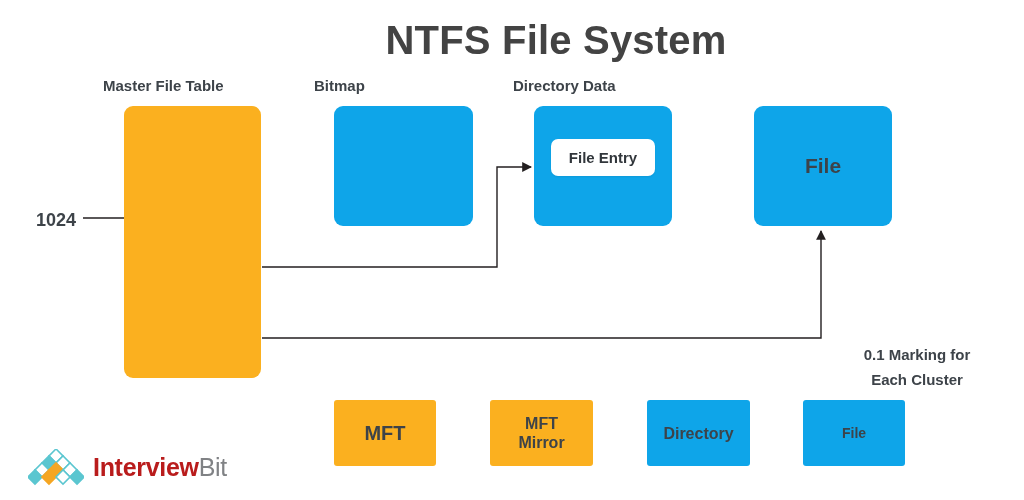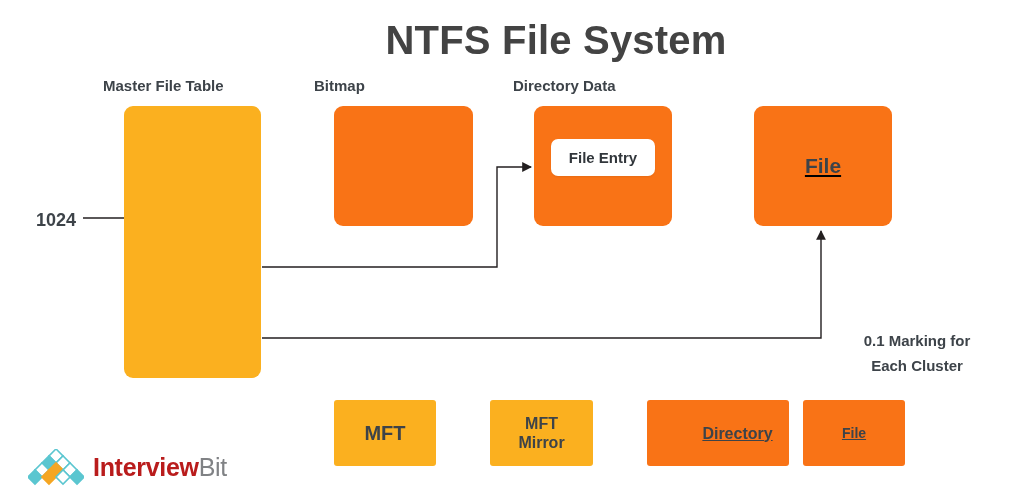--- a/index.html
+++ b/index.html
@@ -41,21 +41,21 @@
     color: #3d4349;
     text-align: left;
     white-space: nowrap;
   }
 
   
   .block {
     border-radius: 9px;
   }
   .block-orange { background: #FBB01F; }
-  .block-blue   { background: #f97316; text-decoration: underline; }
+  .block-blue   { background: #0ea5e9; }
 
   .block-label {
     width: 100%;
     height: 100%;
     display: flex;
     align-items: center;
     justify-content: center;
     font-size: 21px;
     font-weight: bold;
     color: #3d4349;
@@ -163,37 +163,37 @@
   </div>
 
   <div class="abs block block-blue" style="left:534px; top:106px; width:138px; height:120px;">
     <div class="abs" id="file-entry" style="left:17px; top:33px; width:104px; height:37px;">File Entry</div>
   </div>
 
   <div class="abs block block-blue" style="left:754px; top:106px; width:138px; height:120px;">
     <div class="block-label">File</div>
   </div>
 
-  <div class="abs" id="cluster-note" style="left:827px; top:328px; width:180px;">
+  <div class="abs" id="cluster-note" style="left:827px; top:342px; width:180px;">
     <div>0.1 Marking for</div>
     <div>Each Cluster</div>
   </div>
 
   <div class="abs legend-box block-orange legend-lg" style="left:334px; top:400px; width:102px; height:66px;">
     <span>MFT</span>
   </div>
 
   <div class="abs legend-box block-orange legend-md" style="left:490px; top:400px; width:103px; height:66px;">
     <div>
       <div>MFT</div>
       <div>Mirror</div>
     </div>
   </div>
 
-  <div class="abs legend-box block-blue legend-md" style="left:647px; top:400px; width:103px; height:66px;padding-left:39px;">
+  <div class="abs legend-box block-blue legend-md" style="left:647px; top:400px; width:103px; height:66px;">
     <span>Directory</span>
   </div>
 
   <div class="abs legend-box block-blue legend-sm" style="left:803px; top:400px; width:102px; height:66px;">
     <span>File</span>
   </div>
 
   <div class="abs" id="logo">
     <svg width="56" height="37" viewBox="0 0 56 37">
       <g transform="translate(28,2)">

